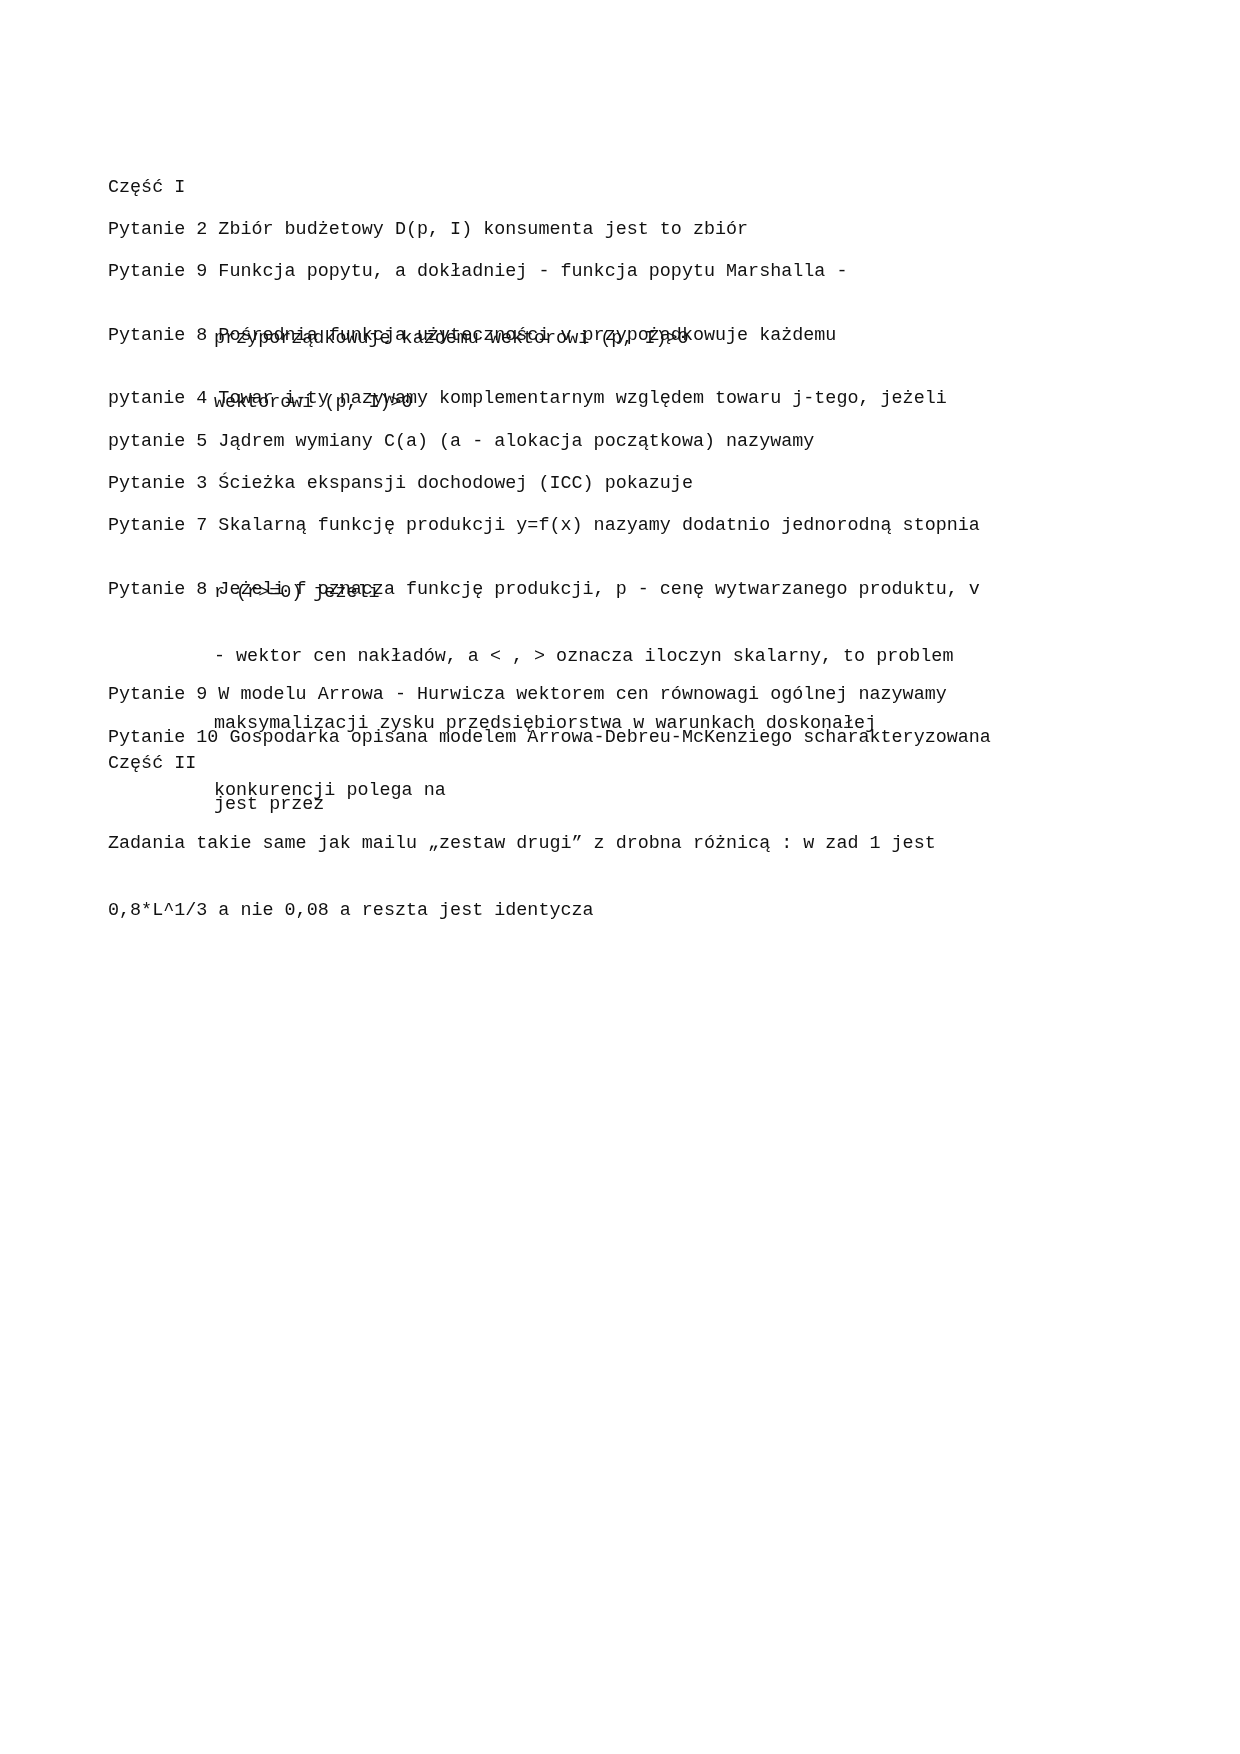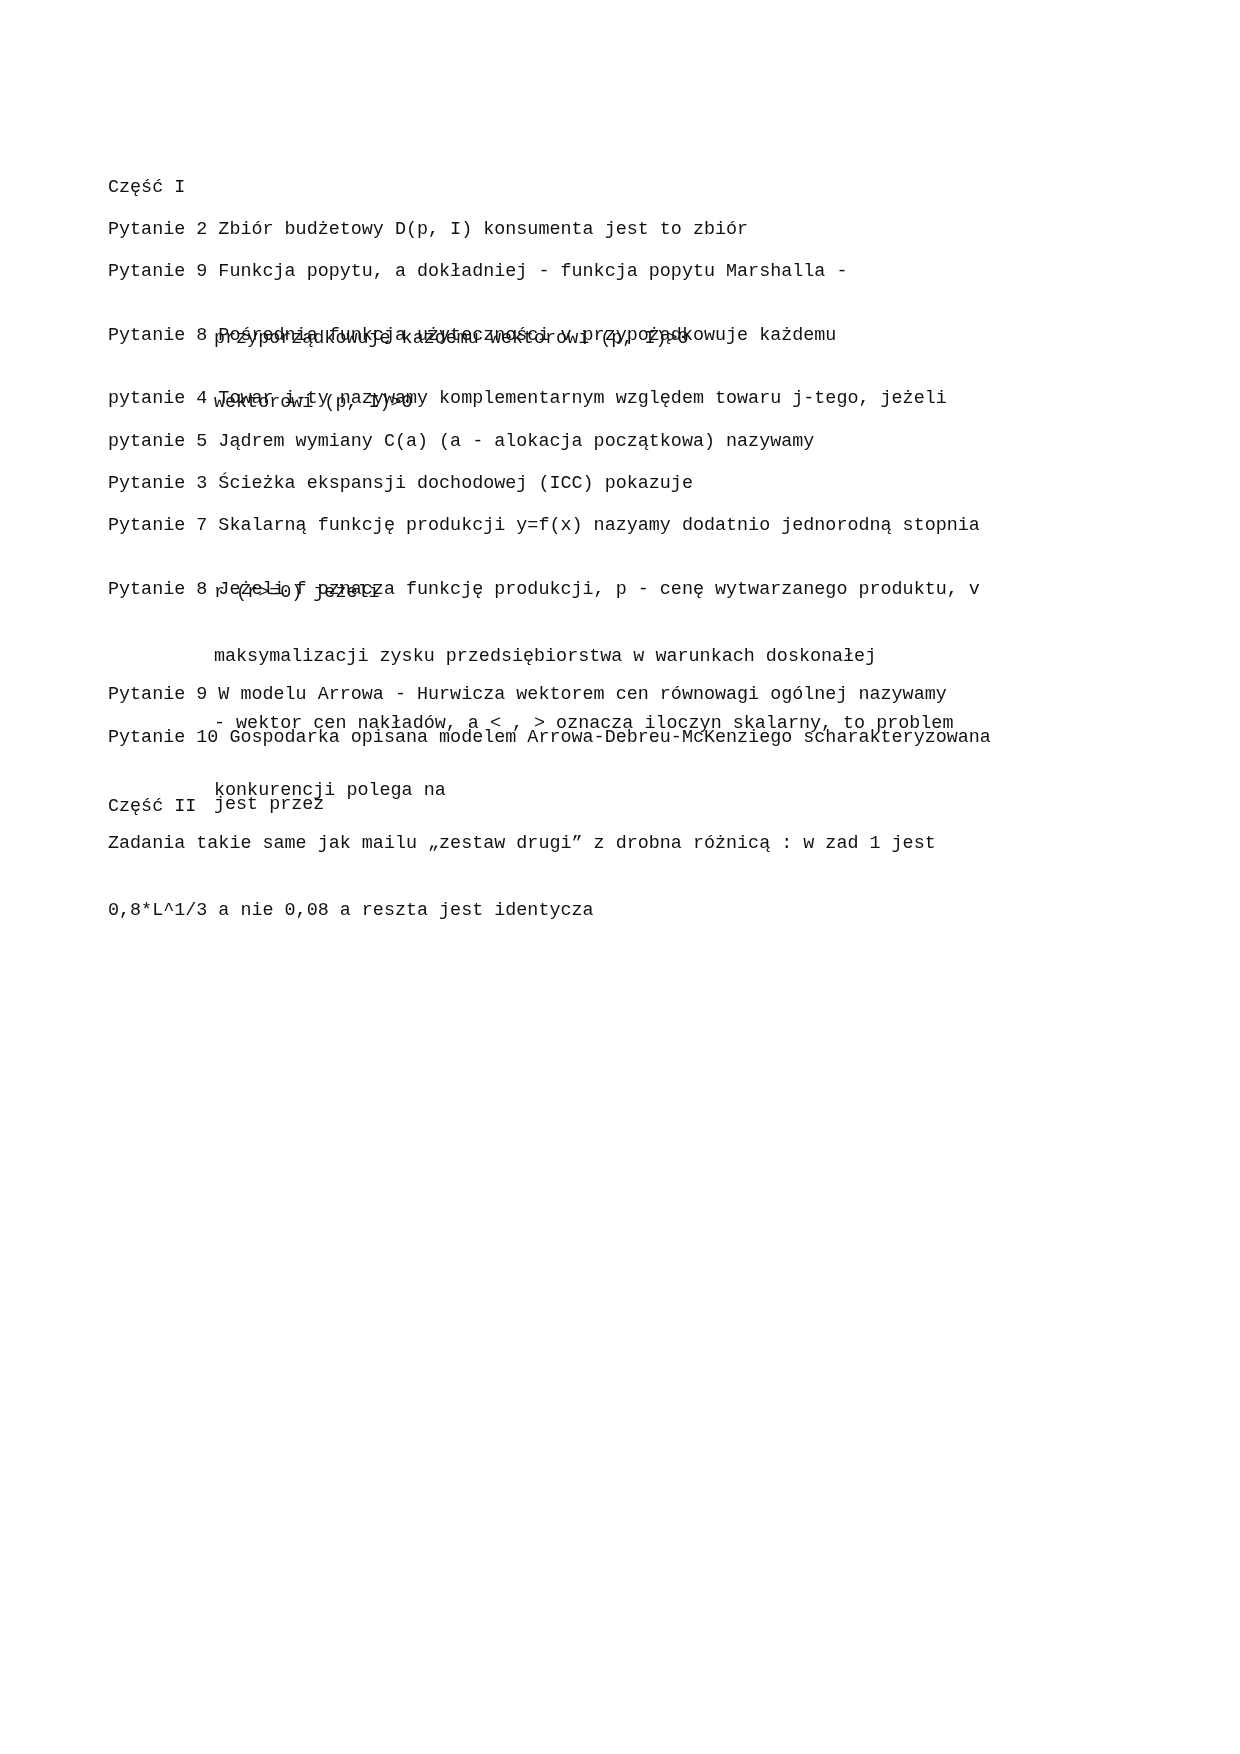--- a/index.html
+++ b/index.html
@@ -47,35 +47,35 @@
     <span class="line">Pytanie 3 Ścieżka ekspansji dochodowej (ICC) pokazuje</span>
   </div>
 
   <div class="block" style="top:468px">
     <span class="line">Pytanie 7 Skalarną funkcję produkcji y=f(x) nazyamy dodatnio jednorodną stopnia</span>
     <span class="line indent" style="margin-top:-2px">r (r&gt;=0) jeżeli</span>
   </div>
 
   <div class="block" style="top:532px">
     <span class="line">Pytanie 8 Jeżeli f oznacza funkcję produkcji, p - cenę wytwarzanego produktu, v</span>
+    <span class="line indent" style="margin-top:-2px">- wektor cen nakładów, a &lt; , &gt; oznacza iloczyn skalarny, to problem</span>
     <span class="line indent" style="margin-top:-2px">maksymalizacji zysku przedsiębiorstwa w warunkach doskonałej</span>
-    <span class="line indent" style="margin-top:-2px">- wektor cen nakładów, a &lt; , &gt; oznacza iloczyn skalarny, to problem</span>
     <span class="line indent" style="margin-top:-2px">konkurencji polega na</span>
   </div>
 
   <div class="block" style="top:637px">
     <span class="line">Pytanie 9 W modelu Arrowa - Hurwicza wektorem cen równowagi ogólnej nazywamy</span>
   </div>
 
   <div class="block" style="top:680px">
     <span class="line">Pytanie 10 Gospodarka opisana modelem Arrowa-Debreu-McKenziego scharakteryzowana</span>
     <span class="line indent" style="margin-top:-2px">jest przez</span>
   </div>
 
-  <div class="block" style="top:749px">
+  <div class="block" style="top:706px">
     <span class="line">Część II</span>
   </div>
 
   <div class="block" style="top:786px">
     <span class="line">Zadania takie same jak mailu „zestaw drugi” z drobna różnicą : w zad 1 jest</span>
     <span class="line" style="margin-top:-2px">0,8*L^1/3 a nie 0,08 a reszta jest identycza</span>
   </div>
 </div>
 
 </body></html>

